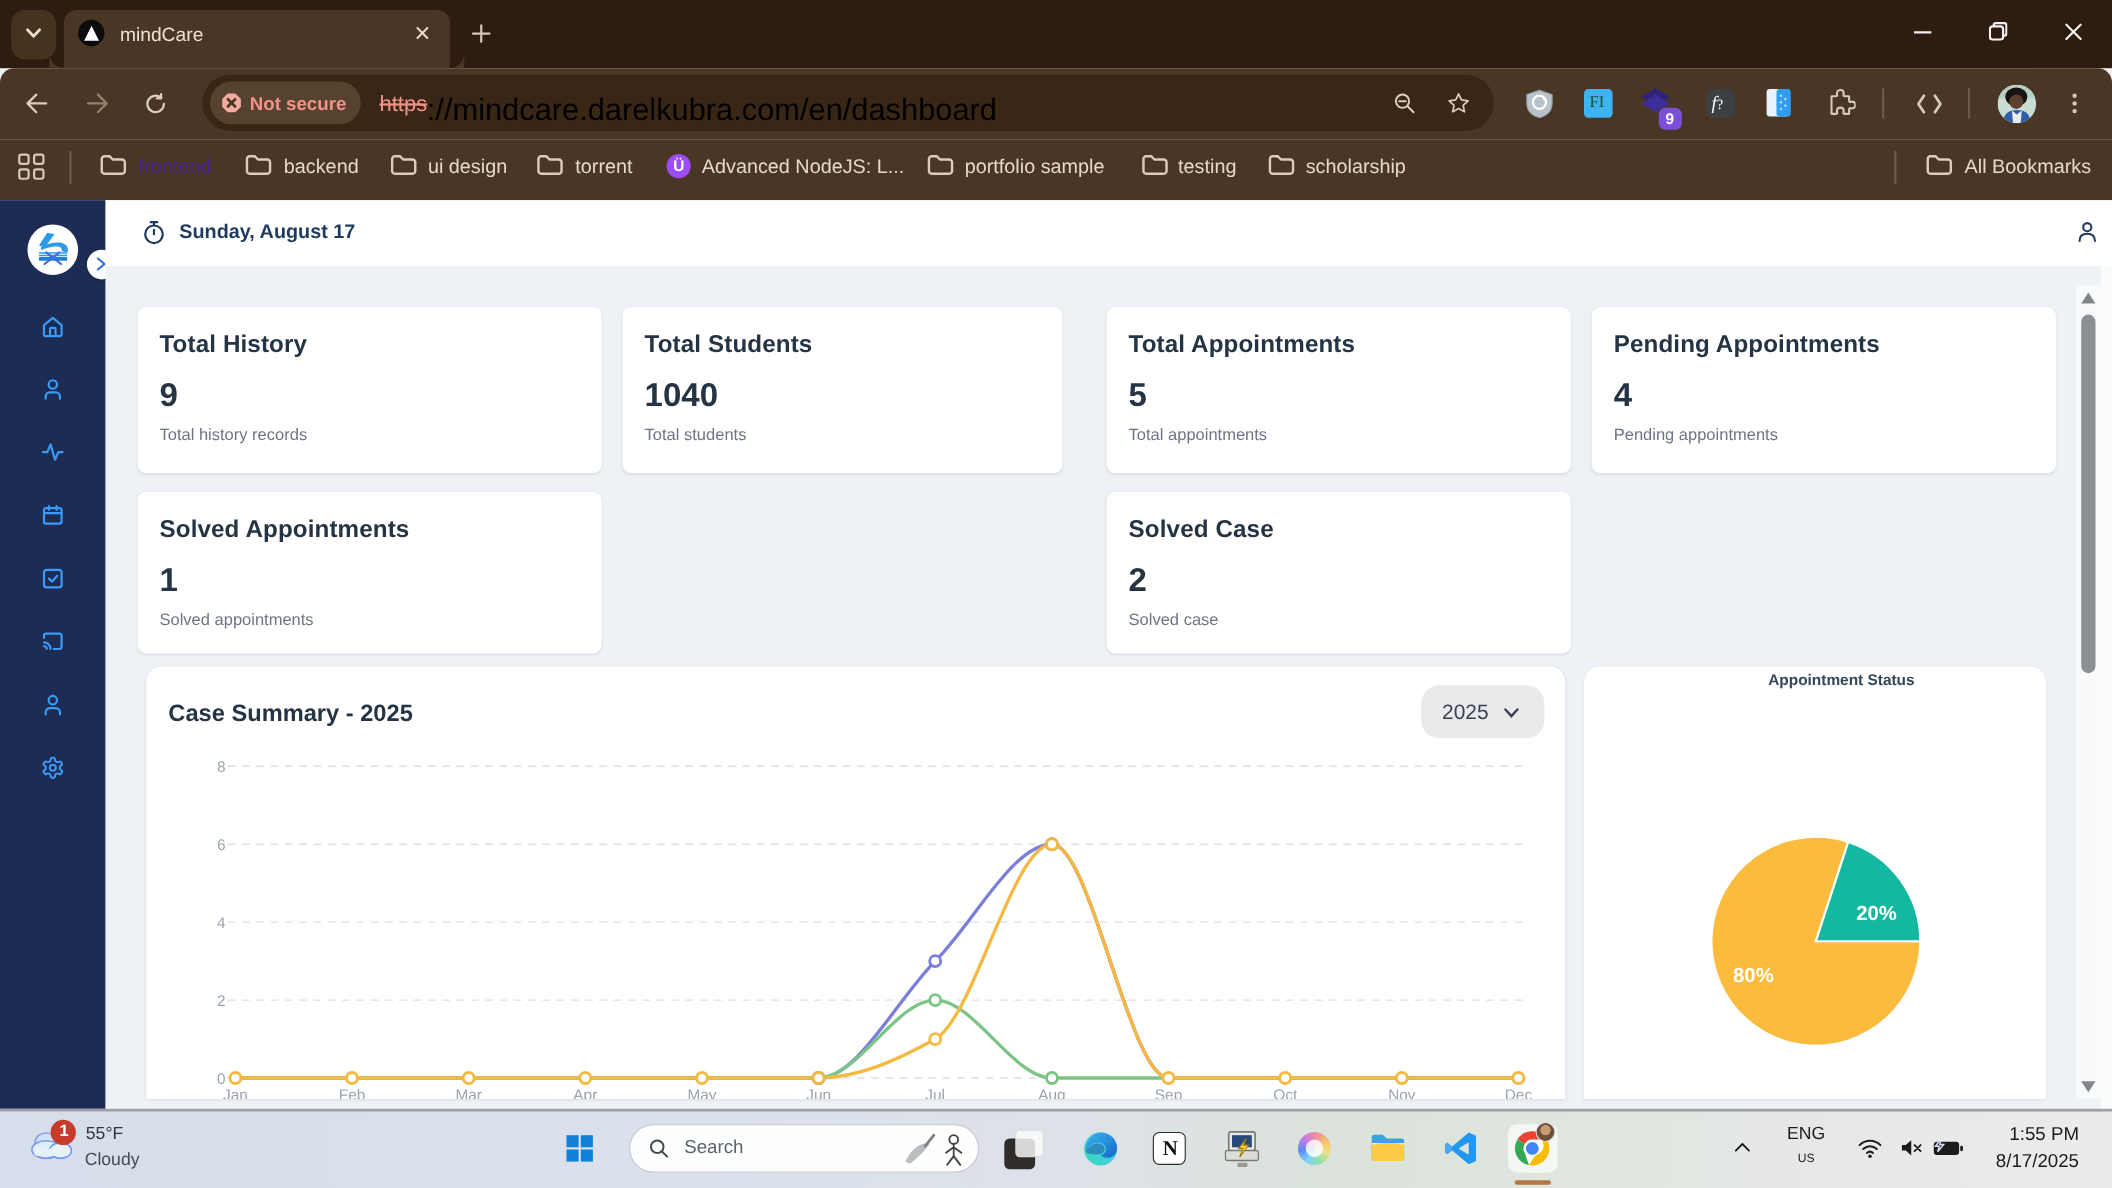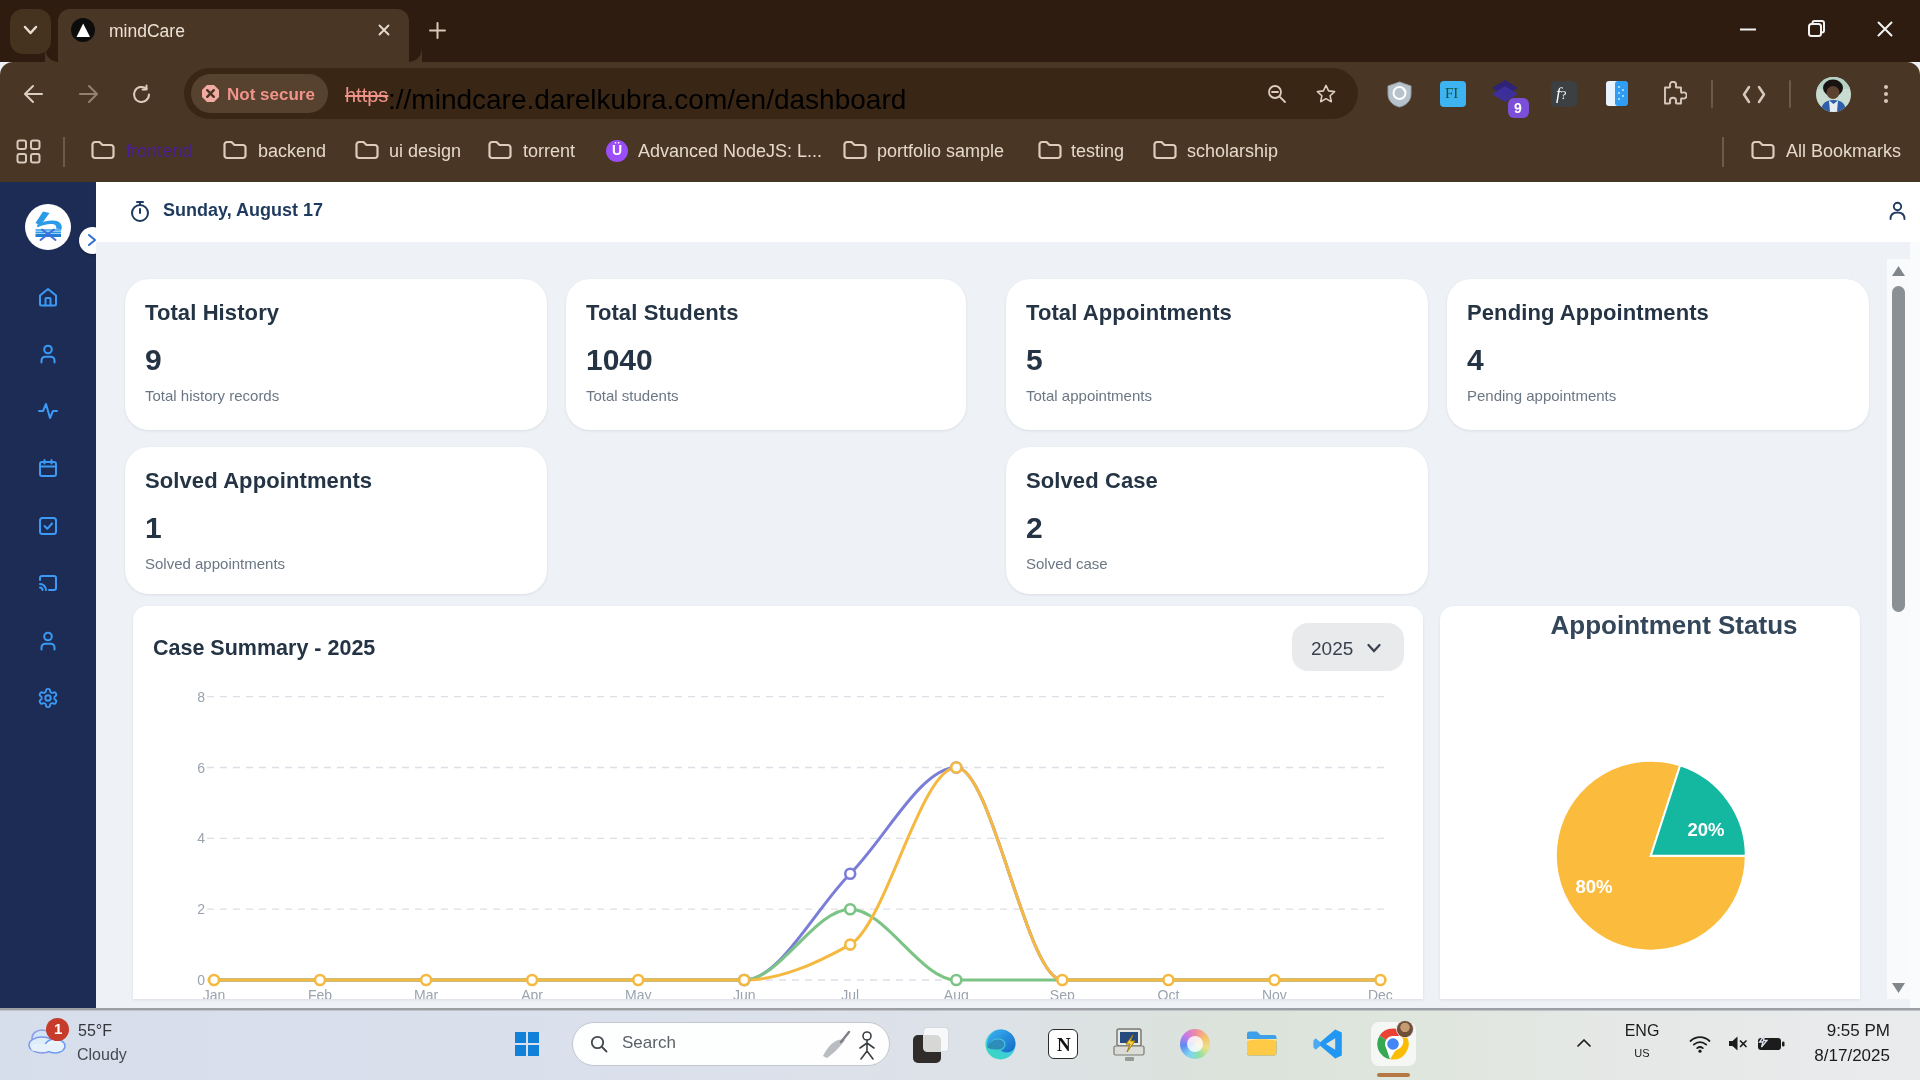--- a/index.html
+++ b/index.html
@@ -18,21 +18,21 @@
 .tabtxt { position:absolute; left:56px; top:16px; color:#ece1d5; font-size:17.5px; }
 #chevbtn { position:absolute; left:10px; top:9px; width:41px; height:45px; background:#46331f; border-radius:13px; }
 
 
 #sidebar { position:absolute; left:0; top:182px; width:96px; height:826px; background:#1c2c55; }
 
 
 #topbar { position:absolute; left:96px; top:182px; width:1824px; height:60px; background:#ffffff; box-shadow:0 1px 2px rgba(30,40,60,.06); }
 #pagearea { position:absolute; left:96px; top:242px; width:1824px; height:766px; background:#eef2f6; }
 
-.card { position:absolute; background:#fff; border-radius:24px; box-shadow:0 1px 3px rgba(20,30,50,.09); }
+.card { position:absolute; background:#fff; border-radius:8px; box-shadow:0 1px 3px rgba(20,30,50,.09); }
 .ctitle { position:absolute; left:20px; top:21px; font-size:22px; font-weight:600; color:#243444; letter-spacing:.1px; }
 .cnum { position:absolute; left:20px; top:64px; font-size:30px; font-weight:700; color:#243444; }
 .csub { position:absolute; left:20px; top:108px; font-size:15px; color:#6b7684; }
 
 
 #taskbar { position:absolute; left:0; top:1010px; width:1920px; height:70px;
   background:linear-gradient(90deg,#d7deeb 0%,#dae0ec 30%,#dde2e9 50%,#dbe3da 65%,#dfe6dd 74%,#e6e8e7 85%,#eaebed 100%);
   border-top:1px solid #bfc3c9; }
 #winline { position:absolute; left:0; top:1007.5px; width:1920px; height:2.5px; background:#9c9fa4; }
 </style>
@@ -345,21 +345,21 @@
       <circle cx="611.2" cy="374.0" r="5" fill="#fff" stroke="#f5b942" stroke-width="2.6"></circle>
       <circle cx="717.2" cy="338.6" r="5" fill="#fff" stroke="#f5b942" stroke-width="2.6"></circle>
       <circle cx="823.3" cy="161.5" r="5" fill="#fff" stroke="#f5b942" stroke-width="2.6"></circle>
       <circle cx="929.3" cy="374.0" r="5" fill="#fff" stroke="#f5b942" stroke-width="2.6"></circle>
       <circle cx="1035.4" cy="374.0" r="5" fill="#fff" stroke="#f5b942" stroke-width="2.6"></circle>
       <circle cx="1141.4" cy="374.0" r="5" fill="#fff" stroke="#f5b942" stroke-width="2.6"></circle>
       <circle cx="1247.4" cy="374.0" r="5" fill="#fff" stroke="#f5b942" stroke-width="2.6"></circle>
     </svg>
 
   <div class="card" style="left:1440px;top:606px;width:420px;height:393px;border-radius:14px 14px 0 0"></div>
-  <div class="abs" style="left:1440px;top:610px;width:468px;text-align:center;font-size:26px;font-weight:700;color:#33465a">Appointment Status</div>
+  <div class="abs" style="left:1440px;top:610px;width:468px;text-align:center;font-size:14px;font-weight:700;color:#33465a">Appointment Status</div>
   <svg id="pie" class="abs" style="left:1440px;top:606px" width="420" height="393" viewBox="0 0 420 393">
       <path d="M210.8 249.7 L240.2 159.3 A95.0 95.0 0 1 0 305.8 249.7 Z" fill="#fbbc3d" stroke="#fff" stroke-width="2"></path>
       <path d="M210.8 249.7 L305.8 249.7 A95.0 95.0 0 0 0 240.2 159.3 Z" fill="#14b8a0" stroke="#fff" stroke-width="2"></path>
       <text x="266" y="230" text-anchor="middle" font-size="18.5" font-weight="bold" fill="#fff">20%</text>
       <text x="154" y="287" text-anchor="middle" font-size="18.5" font-weight="bold" fill="#fff">80%</text>
     </svg>
 
   <div class="abs" style="left:1910px;top:242px;width:10px;height:766px;background:#fafbfc"></div>
   <div class="abs" style="left:1887px;top:259px;width:23px;height:740px;background:#f8fafb"></div>
   <svg class="abs" style="left:1891px;top:265px" width="15" height="12" viewBox="0 0 15 12">
@@ -459,16 +459,16 @@
     </svg>
   <svg class="abs" style="left:1727px;top:1034px" width="22" height="19" viewBox="0 0 22 19">
       <path d="M2 7 H5.5 L10.5 2.5 V16.5 L5.5 12 H2 Z" fill="#1c1c1c"></path>
       <path d="M13.5 7 L19 12.5 M19 7 L13.5 12.5" stroke="#1c1c1c" stroke-width="1.7" stroke-linecap="round"></path>
     </svg>
   <svg class="abs" style="left:1757px;top:1035px" width="28" height="16" viewBox="0 0 28 16">
   <rect x="1" y="3" width="23" height="12" rx="3" fill="#1c1c1c"></rect>
   <rect x="25" y="6.5" width="2.5" height="5" rx="1.2" fill="#1c1c1c"></rect>
   <path d="M7.5 0.5 L2.5 7 H6 L4.5 12 L10 5.5 H6.5 Z" fill="#1c1c1c" stroke="#dde2ee" stroke-width="1.3"></path>
     </svg>
-  <div class="abs" style="left:1786px;top:1021px;width:104px;font-size:17px;color:#1b1b1b;text-align:right">9:55 PM</div>
+  <div class="abs" style="left:1786px;top:1021px;width:104px;font-size:17px;color:#1b1b1b;text-align:right">1:55 PM</div>
   <div class="abs" style="left:1786px;top:1046px;width:104px;font-size:17px;color:#1b1b1b;text-align:right">8/17/2025</div>
 
 </div>
 
 </body></html>

